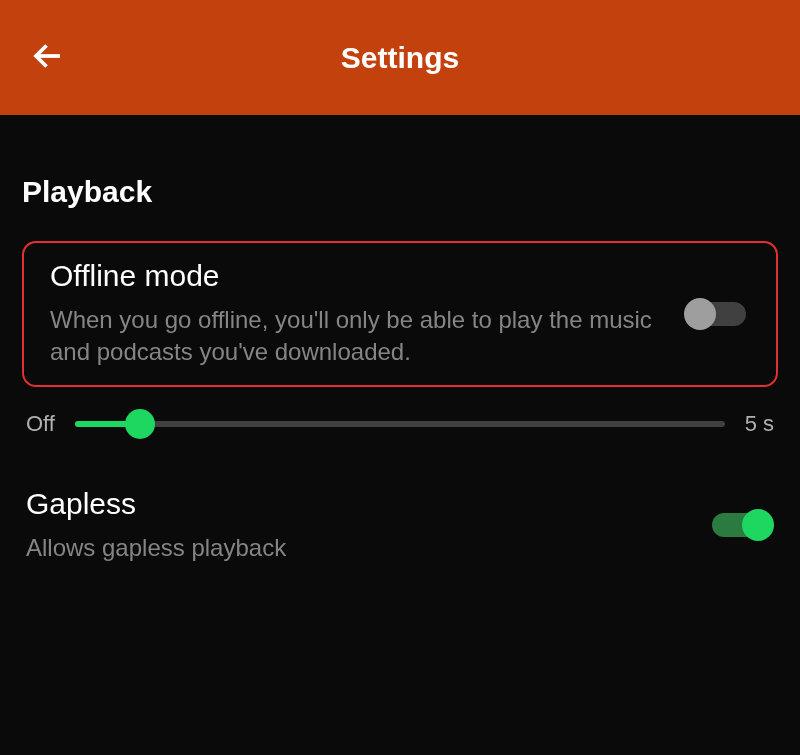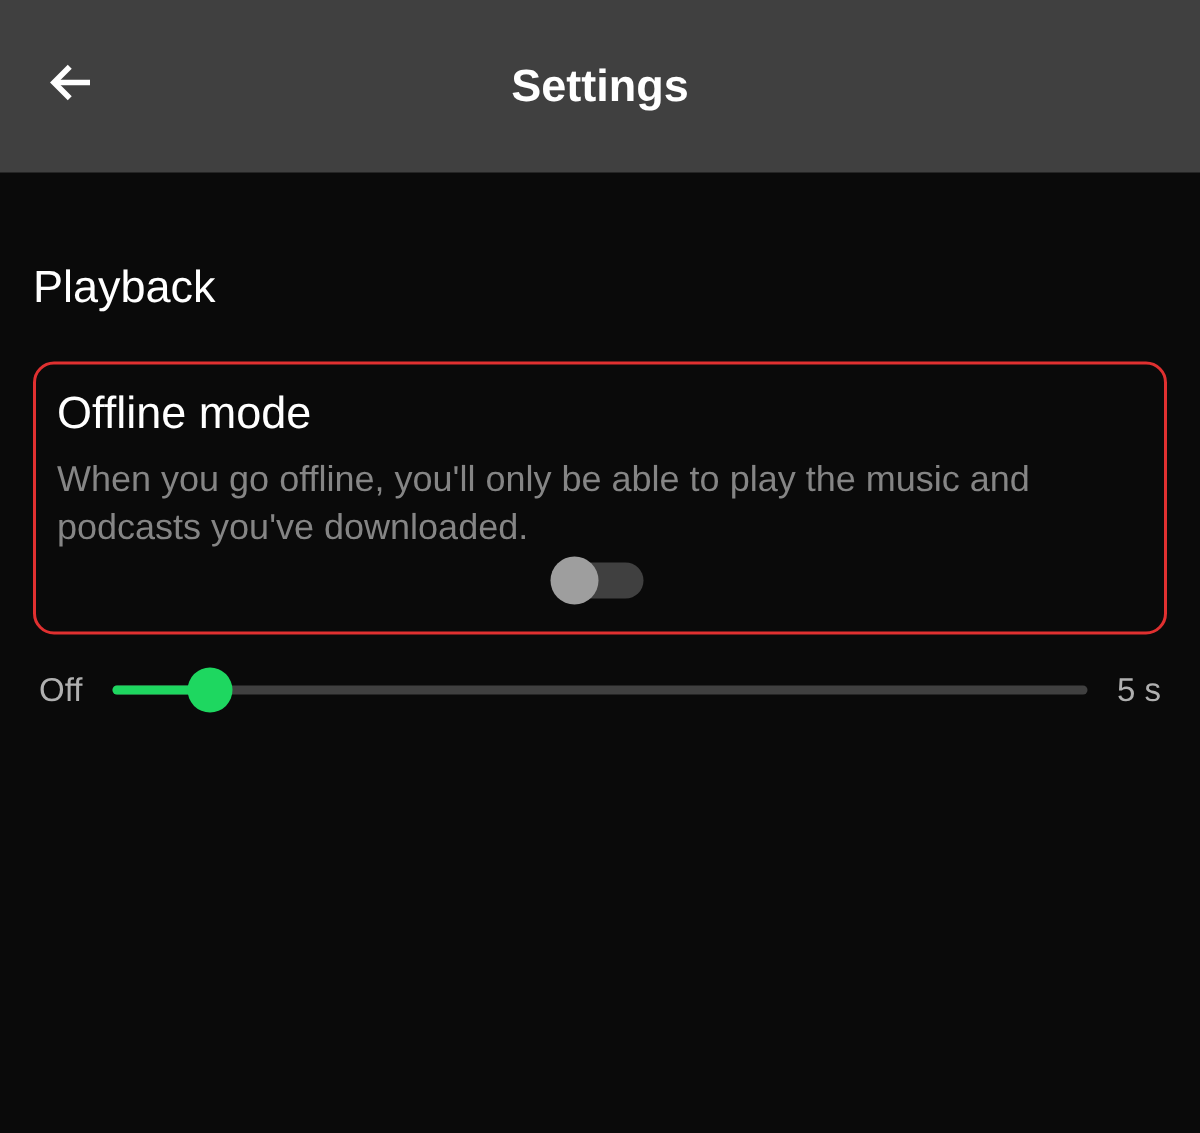--- a/index.html
+++ b/index.html
@@ -9,21 +9,21 @@
     }
     body {
       width: 800px;
       height: 755px;
       background: #0a0a0a;
       font-family: -apple-system, BlinkMacSystemFont, 'Segoe UI', Helvetica, Arial, sans-serif;
       color: #fff;
       overflow: hidden;
     }
     .header {
-      background: #404040;
+      background: #c2410c;
       height: 115px;
       display: flex;
       align-items: center;
       padding: 0 30px;
       position: relative;
     }
     .back-icon {
       position: absolute;
       left: 30px;
       cursor: pointer;
@@ -39,21 +39,21 @@
       width: 100%;
       text-align: center;
       font-size: 30px;
       font-weight: 700;
     }
     .content {
       padding: 60px 22px 0 22px;
     }
     .section-title {
       font-size: 30px;
-      font-weight: 400;
+      font-weight: 700;
       margin-bottom: 32px;
     }
     .setting-row {
       display: flex;
       align-items: center;
       justify-content: space-between;
       margin-bottom: 22px;
       padding: 8px 4px;
     }
     .setting-text {
@@ -68,23 +68,22 @@
     }
     .setting-desc {
       font-size: 24px;
       color: #858585;
       line-height: 1.35;
       margin-top: 11px;
     }
     .highlighted {
       border: 2px solid #e03030;
       border-radius: 14px;
-      padding: 16px 14px;
+      padding: 16px 26px;
       margin-bottom: 22px;
-      flex-direction: column;
     }
     .toggle {
       position: relative;
       width: 66px;
       height: 36px;
       flex-shrink: 0;
       cursor: pointer;
     }
     .toggle-track {
       position: absolute;
@@ -196,13 +195,23 @@
       <div class="slider-label-left">Off</div>
       <div class="slider">
         <div class="slider-track"></div>
         <div class="slider-fill"></div>
         <div class="slider-thumb"></div>
       </div>
       <div class="slider-label-right">5 s</div>
     </div>
   </div>
 
+  <div class="setting-row">
+    <div class="setting-text">
+      <div class="setting-title">Gapless</div>
+      <div class="setting-desc">Allows gapless playback</div>
+    </div>
+    <div class="toggle on">
+      <div class="toggle-track"></div>
+      <div class="toggle-thumb"></div>
+    </div>
+  </div>
 </div>
 
 </body></html>

